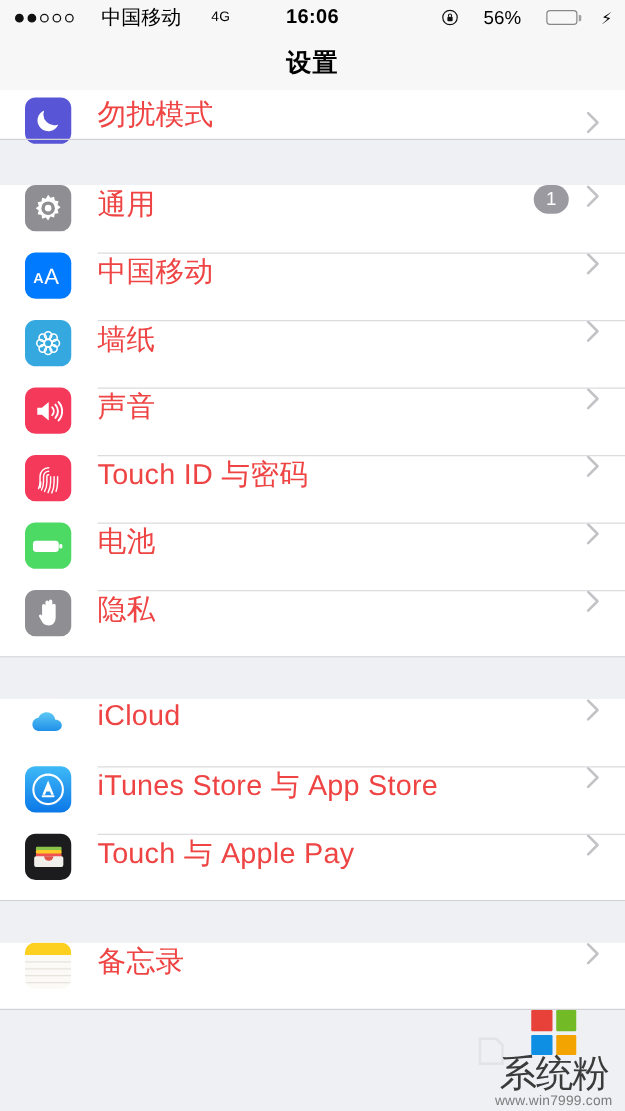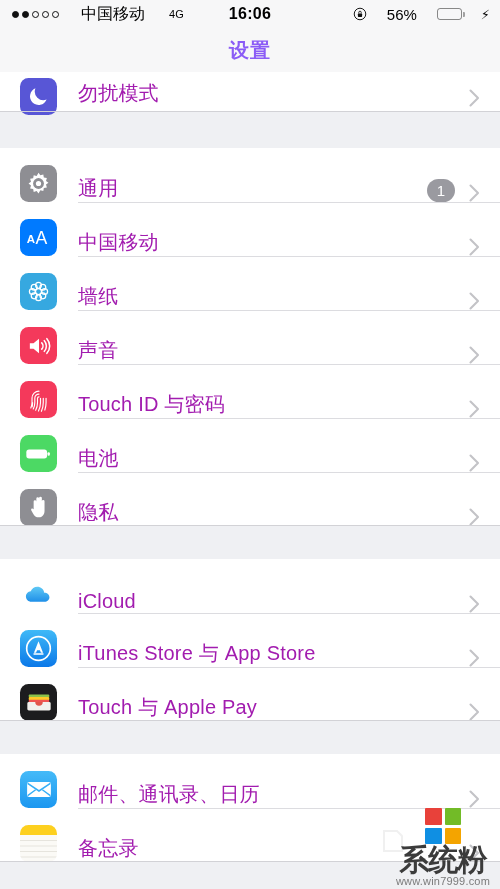--- a/index.html
+++ b/index.html
@@ -93,21 +93,21 @@
     height: 44px;
     background: #f7f7f8;
     display: flex;
     align-items: center;
     justify-content: center;
     position: relative;
   }
   .nav-title {
     font-size: 20px;
     font-weight: bold;
-    color: #8b5cf6;
+    color: #000000;
     letter-spacing: 1px;
   }
 
   
   .scroll {
     position: absolute;
     top: 72px; left: 0; right: 0; bottom: 0;
     background: #eff0f3;
     overflow: hidden;
   }
@@ -126,21 +126,21 @@
   .group::before { top: 0; }
   .group::after  { bottom: 0; }
   .group.noTopLine::before { display: none; }
 
   .gap { height: 36px; background: #eff0f3; }
   .gap.small { height: 33px; }
 
   .row {
     height: 54px;
     display: flex;
-    align-items: flex-end;
+    align-items: flex-start;
     padding-left: 20px;
     box-sizing: border-box;
     position: relative;
     background: #fff;
   }
   .row + .row::before {
     content: "";
     position: absolute;
     left: 78px; right: 0; top: 0;
     height: 1px;
@@ -154,22 +154,22 @@
     flex: 0 0 auto;
     position: relative;
     overflow: hidden;
     display: flex;
     align-items: center;
     justify-content: center;
   }
   .row.clipped .icon { margin-bottom: -8px; }
   .label {
     margin-left: 21px;
-    font-size: 20px;
-    color: #a21caf;
+    font-size: 23px;
+    color: #ef4444;
     letter-spacing: 0.2px;
     white-space: nowrap;
   }
   .spacer { flex: 1 1 auto; }
   .badge {
     background: #9a9aa0;
     color: #fff;
     font-size: 15px;
     min-width: 28px;
     height: 23px;
@@ -203,21 +203,21 @@
     width: 36px; height: 36px;
     margin: 0 auto 1px auto;
     display: grid;
     grid-template-columns: 1fr 1fr;
     grid-template-rows: 1fr 1fr;
     gap: 3px;
   }
   .wm-logo i { display: block; border-radius: 1px; }
   .wm-text {
     font-size: 30px;
-    font-weight: bold;
+    font-weight: normal;
     color: #3b3b3b;
     line-height: 1.02;
     letter-spacing: -1px;
     white-space: nowrap;
   }
   .wm-url {
     font-size: 11px;
     color: #7b7b7b;
     letter-spacing: 0.2px;
     margin-top: -1px;
@@ -489,36 +489,20 @@
               <path d="M1.5 1.5L9 9l-7.5 7.5" fill="none" stroke="#c3c3c7" stroke-width="2.1" stroke-linecap="round" stroke-linejoin="round"></path>
             </svg>
         </div>
       </div>
     </div>
 
     <div class="gap small"></div>
 
     <div class="group">
 
-      <div class="row">
-        <div class="icon" style="background:linear-gradient(#45baf8,#1b97f0)">
-          <svg width="26" height="19" viewBox="0 0 28 20">
-            <rect x="1.2" y="2" width="25.6" height="16" rx="2.2" fill="#fff"></rect>
-            <path d="M1.8 3.4L14 11.6 26.2 3.4" fill="none" stroke="#35aef6" stroke-width="1.6"></path>
-            <path d="M1.8 16.6l8.6-6.4M26.2 16.6l-8.6-6.4" fill="none" stroke="#35aef6" stroke-width="1.4"></path>
-          </svg>
-        </div>
-        <div class="label">邮件、通讯录、日历</div>
-        <div class="spacer"></div>
-        <div class="chev">
-          <svg width="11" height="18" viewBox="0 0 11 18">
-              <path d="M1.5 1.5L9 9l-7.5 7.5" fill="none" stroke="#c3c3c7" stroke-width="2.1" stroke-linecap="round" stroke-linejoin="round"></path>
-            </svg>
-        </div>
-      </div>
 
       <div class="row">
         <div class="icon" style="background:#fbfbf9">
           <svg width="37" height="37" viewBox="0 0 37 37">
             <rect x="0" y="0" width="37" height="10" fill="#fdd01f"></rect>
             <rect x="0" y="10" width="37" height="27" fill="#fbfaf6"></rect>
             <g stroke="#e6e4dd" stroke-width="1">
               <path d="M0 15.5h37M0 21h37M0 26.5h37M0 32h37"></path>
             </g>
           </svg>

